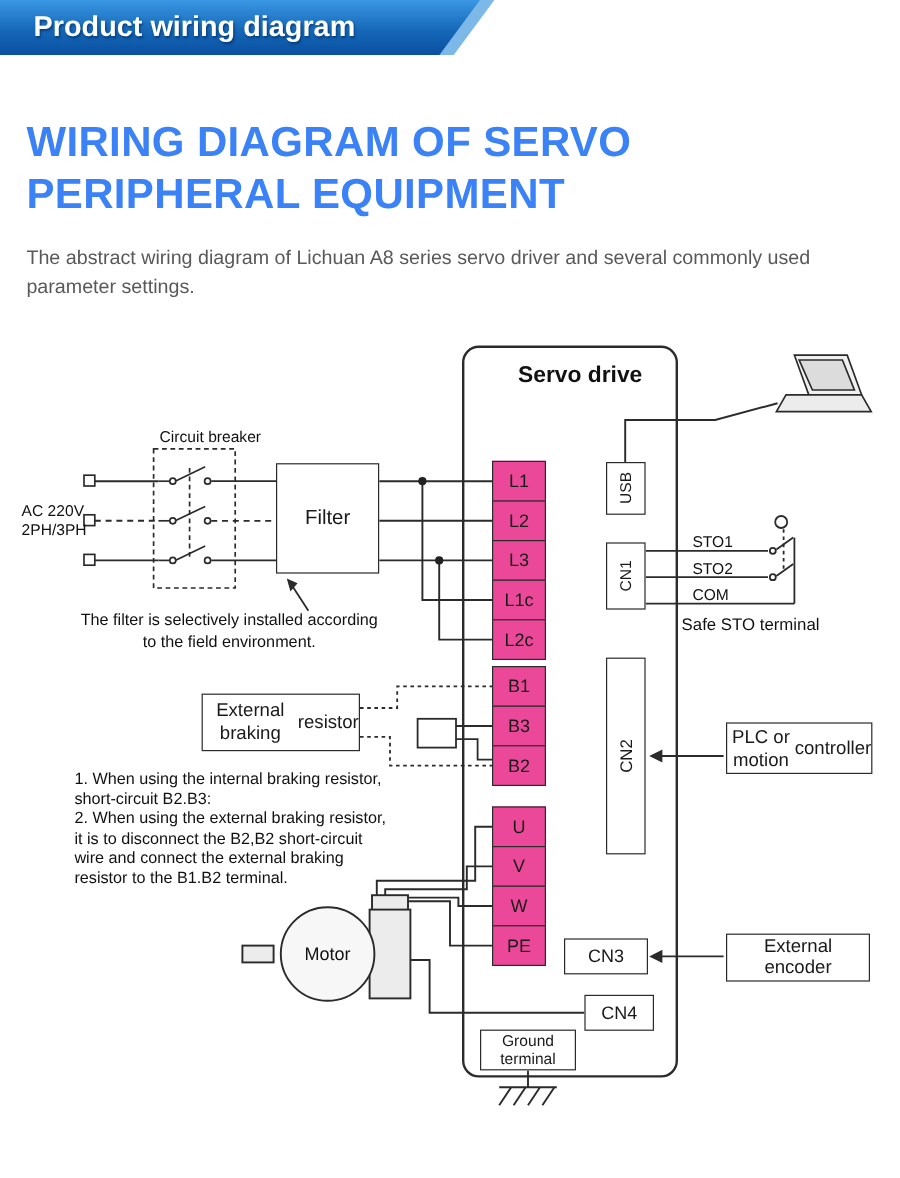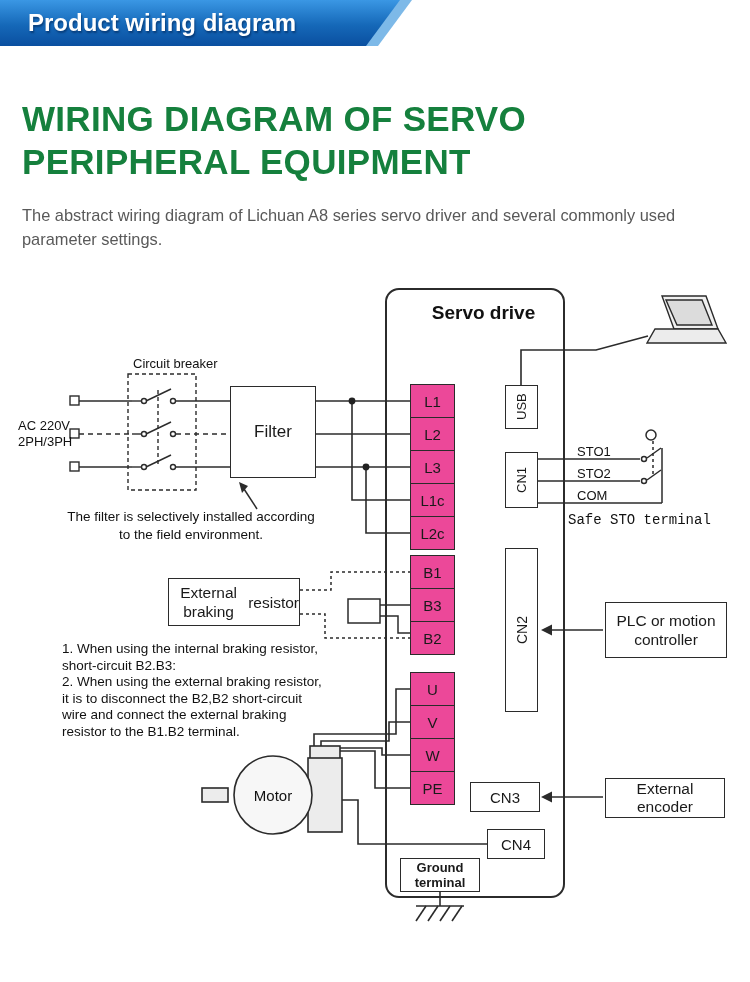--- a/index.html
+++ b/index.html
@@ -11,21 +11,21 @@
   .banner { position:absolute; left:0; top:0; width:430px; height:46px;padding-left:48px; }
   .banner .accent { position:absolute; inset:0; background:#7db9e8;
     clip-path:polygon(0 0,412px 0,378px 46px,0 46px); }
   .banner .main { position:absolute; inset:0;
     background:linear-gradient(180deg,#3a97e4 0%,#1568b8 55%,#0a4fa0 100%);
     clip-path:polygon(0 0,400px 0,366px 46px,0 46px); }
   .banner .label { position:absolute; left:28px; top:0; line-height:46px;
     font-size:24px; font-weight:bold; color:#fff;
     text-shadow:1px 2px 2px rgba(0,40,90,.65); }
 
-  .heading { position:absolute; left:22px; top:97px; color:#15803d;
+  .heading { position:absolute; left:22px; top:97px; color:#3b82f6;
     font-size:35px; font-weight:bold; line-height:43px; letter-spacing:.3px; }
   .intro { position:absolute; left:22px; top:203px; width:700px; color:#595959;
     font-size:16.4px; line-height:24px; }
 
   
   .servo-box { position:absolute; left:385px; top:288px; width:180px; height:610px;
     border:2px solid #2b2b2b; border-radius:14px; background:#fff; }
   svg.wires { position:absolute; left:0; top:0; }
   .box { position:absolute; border:1.5px solid #2b2b2b; background:#fff;
     display:flex; align-items:center; justify-content:center; text-align:center; }
@@ -194,21 +194,21 @@
   <div class="term" style="top:672px;">U</div>
   <div class="term" style="top:705px;">V</div>
   <div class="term" style="top:738px;">W</div>
   <div class="term" style="top:771px;">PE</div>
 
   <div class="box vert" style="left:505px; top:385px; width:33px; height:44px; font-size:13px;">USB</div>
   <div class="box vert" style="left:505px; top:452px; width:33px; height:56px; font-size:13px;">CN1</div>
   <div class="box vert" style="left:505px; top:548px; width:33px; height:164px; font-size:14px;">CN2</div>
   <div class="box" style="left:470px; top:782px; width:70px; height:30px; font-size:15px;">CN3</div>
   <div class="box" style="left:487px; top:829px; width:58px; height:30px; font-size:15px;">CN4</div>
-  <div class="box" style="left:400px; top:858px; width:80px; height:34px; font-size:13px; line-height:15px; flex-direction:column;font-weight:bold;">
+  <div class="box" style="left:400px; top:858px; width:80px; height:34px; font-size:13px; line-height:15px; flex-direction:column;">
     <div>Ground</div>
     <div>terminal</div>
   </div>
 
   <div class="box" style="left:168px; top:578px; width:132px; height:48px; font-size:15.5px; line-height:19px; flex-direction:row;">
     <div>External braking</div>
     <div>resistor</div>
   </div>
   <div class="lbl" style="left:62px; top:641px; font-size:13.5px; line-height:16.5px;">
     <div>1. When using the internal braking resistor,</div>
@@ -217,23 +217,23 @@
     <div>it is to disconnect the B2,B2 short-circuit</div>
     <div>wire and connect the external braking</div>
     <div>resistor to the B1.B2 terminal.</div>
   </div>
 
   <div class="lbl center" style="left:240px; top:787px; width:66px; font-size:15px;">Motor</div>
 
   <div class="lbl" style="left:577px; top:444px; font-size:13px;">STO1</div>
   <div class="lbl" style="left:577px; top:466px; font-size:13px;">STO2</div>
   <div class="lbl" style="left:577px; top:488px; font-size:13px;">COM</div>
-  <div class="lbl" style="left:568px; top:512px; font-size:14px;font-family:Liberation Mono, monospace;">Safe STO terminal</div>
-
-  <div class="box" style="left:605px; top:602px; width:122px; height:56px; font-size:15.5px; line-height:19px; flex-direction:column;">
+  <div class="lbl" style="left:568px; top:512px; font-size:14px;">Safe STO terminal</div>
+
+  <div class="box" style="left:605px; top:602px; width:122px; height:43px; font-size:15.5px; line-height:19px; flex-direction:row;">
     <div>PLC or motion</div>
     <div>controller</div>
   </div>
   <div class="box" style="left:605px; top:778px; width:120px; height:40px; font-size:15.5px; line-height:18px; flex-direction:column;">
     <div>External</div>
     <div>encoder</div>
   </div>
 
 </div>
 

